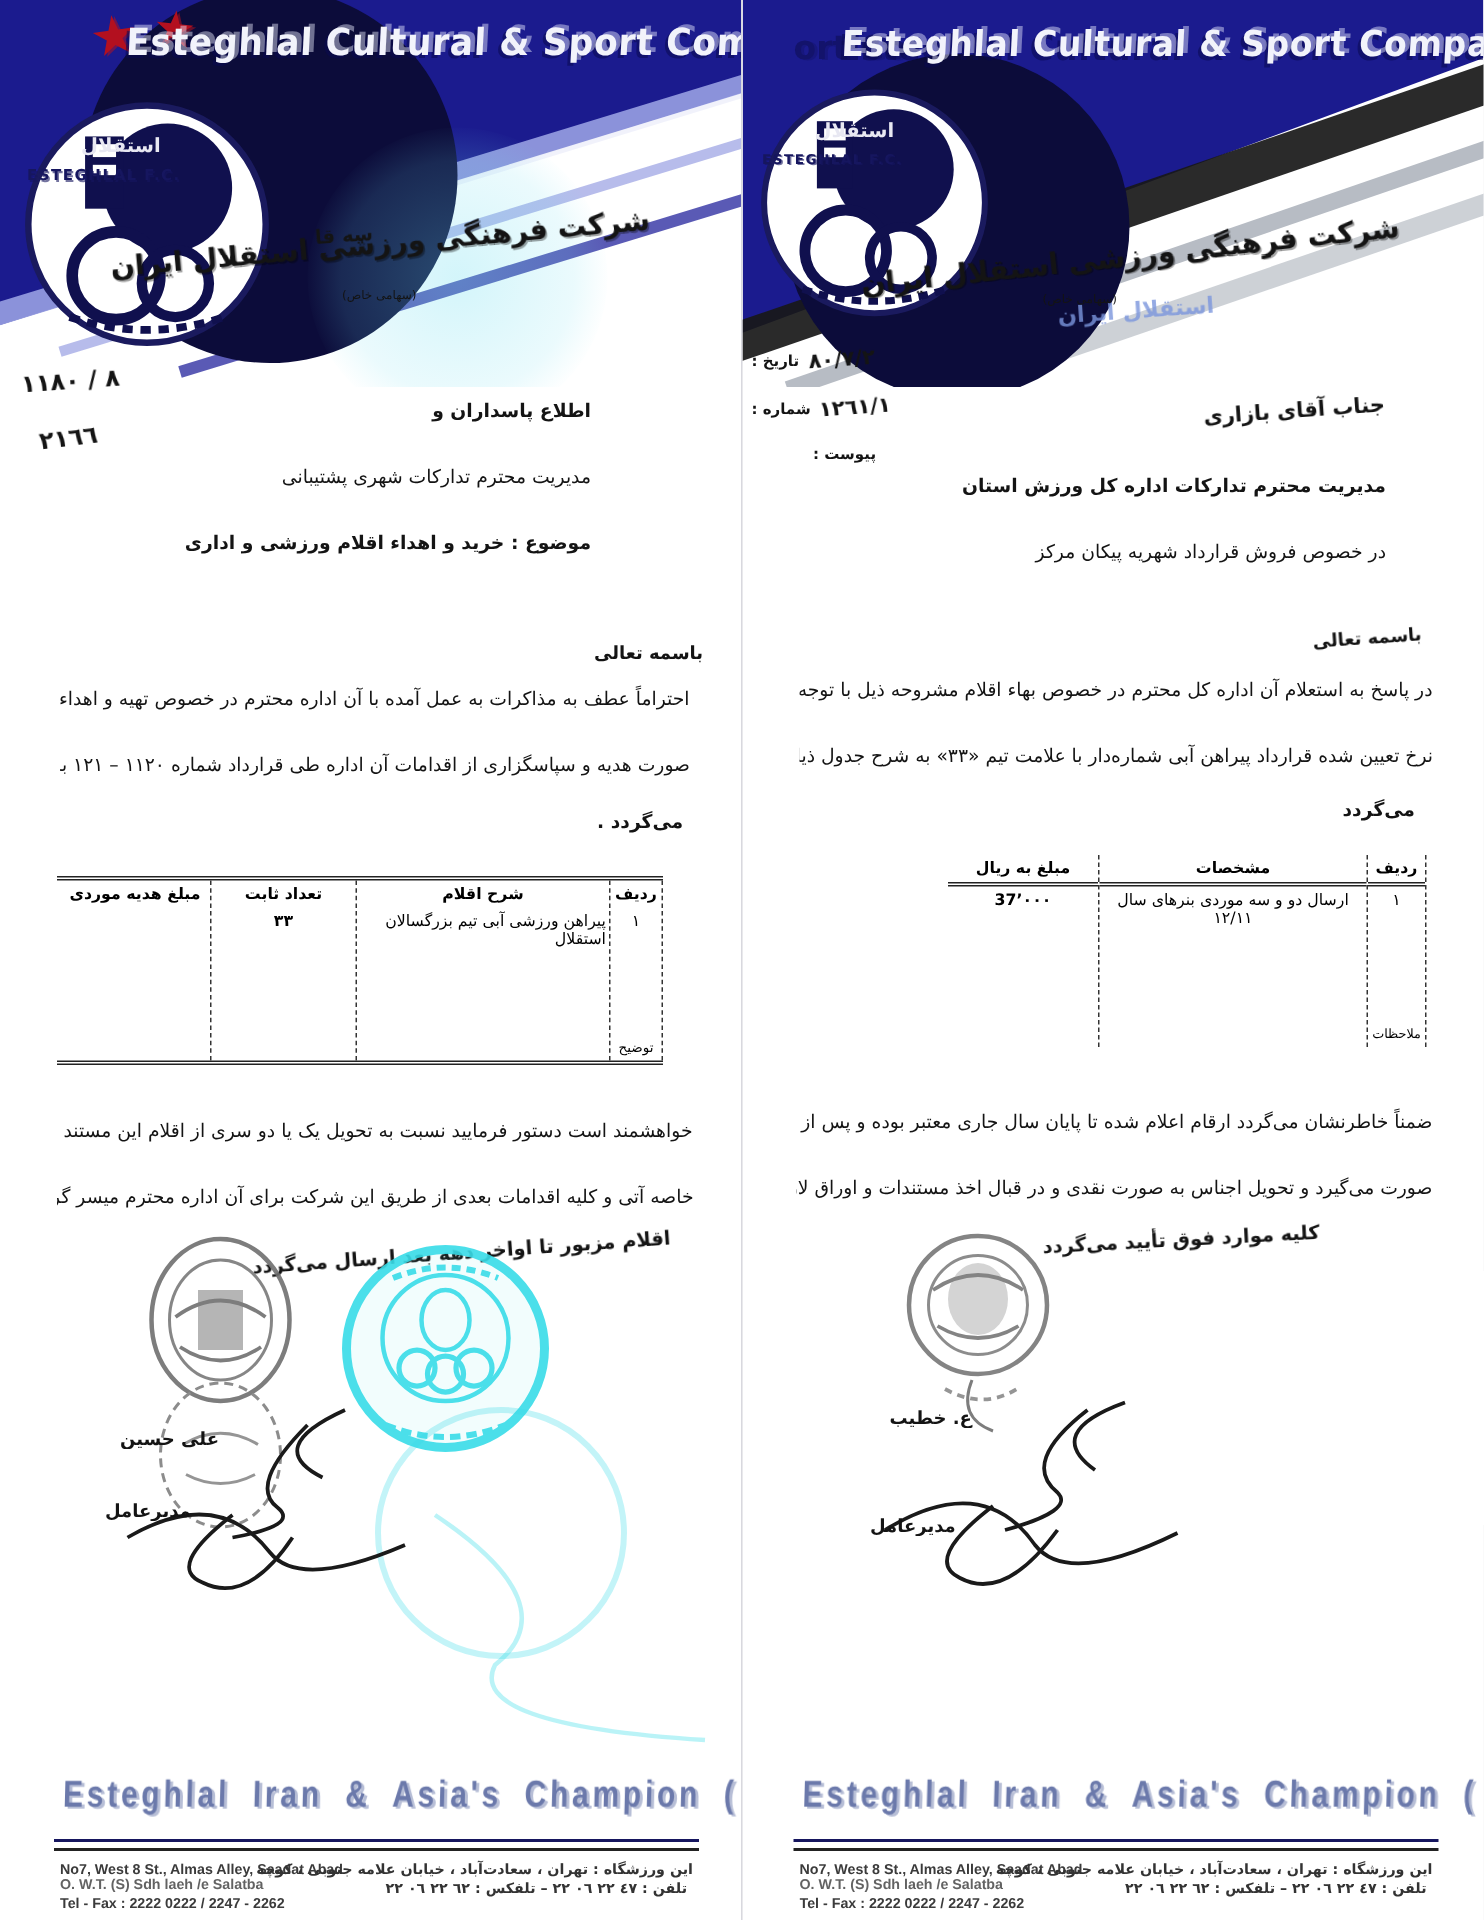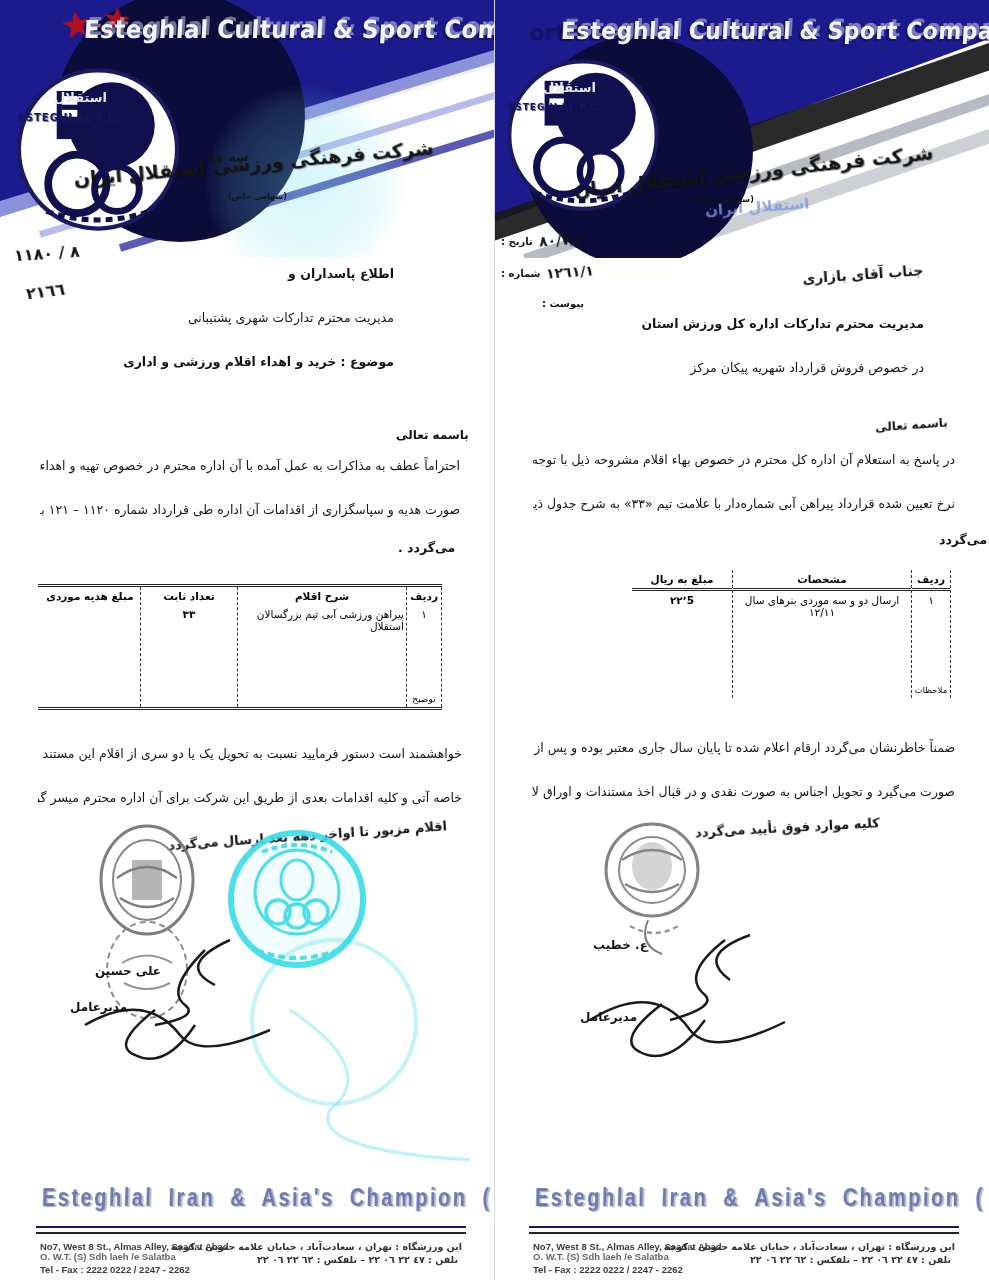--- a/index.html
+++ b/index.html
@@ -28,21 +28,21 @@
      background:radial-gradient(circle, rgba(110,222,240,.30) 0%, rgba(110,222,240,.14) 55%, rgba(110,222,240,0) 72%);}
   .logo{position:absolute;}
   .logo-en{position:absolute;font-size:10px;font-weight:bold;color:#16165f;letter-spacing:1px;
      text-shadow:1px 1px 0 rgba(22,22,95,.6);white-space:nowrap;}
   .logo-fa{position:absolute;font-size:13px;font-weight:bold;color:#e8e8f2;direction:rtl;}
 
   
   .fa{direction:rtl;font-family:"DejaVu Sans",sans-serif;color:#141414;}
   .callig{position:absolute;font-weight:bold;font-size:19px;white-space:nowrap;
      transform:rotate(-5deg);filter:blur(.25px);text-shadow:1px 1px 0 rgba(0,0,0,.35);}
-  .callig-note{position:absolute;font-size:8px;font-weight:bold;}
+  .callig-note{position:absolute;font-size:8px;font-weight:normal;}
   .ghost-fa{position:absolute;font-size:15px;font-weight:bold;color:#7b96dd;opacity:.8;
      transform:rotate(-4deg);white-space:nowrap;filter:blur(.3px);}
   .hw{font-weight:bold;filter:blur(.2px);transform:rotate(-4deg);white-space:nowrap;}
   .meta-label{font-size:10px;font-weight:bold;}
   .recip{position:absolute;text-align:right;font-size:12.5px;line-height:44px;white-space:nowrap;}
   .recip .b{font-weight:bold;filter:blur(.2px);}
   .greet{position:absolute;font-size:12px;font-weight:bold;}
   .bodytxt{position:absolute;font-size:12.5px;line-height:44px;text-align:right;filter:blur(.15px);}
   .bodytxt div{white-space:nowrap;overflow:hidden;}
   .shortline{position:absolute;font-size:12.5px;font-weight:bold;}
@@ -180,21 +180,21 @@
   </div>
   <div class="cyan-ring2" style="left:250px;top:938px;width:160px;height:160px;"></div>
   <svg class="abs" style="left:280px;top:1000px;" width="200" height="170">
     <path d="M10 10 q90 60 40 100 q-20 40 140 50" fill="none" stroke="rgba(56,220,232,.35)" stroke-width="3"></path>
   </svg>
 
   <svg class="abs" style="left:55px;top:930px;" width="230" height="140">
     <path d="M150 20 q-40 40 -20 55 q15 12 -30 20 M175 10 q-55 25 -15 45" fill="none" stroke="#1a1a1a" stroke-width="2.5"></path>
     <path d="M30 95 q60 -35 95 10 q20 25 90 -5 M140 95 q-30 45 -60 30 q-25 -10 20 -45" fill="none" stroke="#1a1a1a" stroke-width="2.5"></path>
   </svg>
-  <span class="fa sig-label" style="left:95px;top:952px;margin-top:12px;">علی حسین</span>
+  <span class="fa sig-label" style="left:80px;top:952px;">علی حسین</span>
   <span class="fa sig-label" style="left:70px;top:1000px;">مدیرعامل</span>
 
   <span class="champ" style="left:42px;top:1186px;">Esteghlal Iran &amp; Asia's Champion ( 90 &amp; 91 &amp; 98 )</span>
   <div class="rule2" style="left:36px;top:1226px;width:430px;"></div>
   <div class="addr" style="left:40px;top:1240px;width:422px;height:40px;">
     <div class="addr-en">
       <div>No7, West 8 St., Almas Alley, Saadat Abad</div>
       <div style="margin-top:-3px;opacity:.8;">O. W.T. (S) Sdh laeh /e Salatba</div>
       <div>Tel - Fax : 2222 0222 / 2247 - 2262</div>
     </div>
@@ -257,35 +257,35 @@
     <div class="b">مدیریت محترم تدارکات اداره کل ورزش استان</div>
     <div>در خصوص فروش قرارداد شهریه پیکان مرکز</div>
   </div>
 
   <span class="fa greet hw" style="left:380px;top:418px;">باسمه تعالی</span>
 
   <div class="fa bodytxt" style="left:38px;top:438px;width:422px;">
     <div>در پاسخ به استعلام آن اداره کل محترم در خصوص بهاء اقلام مشروحه ذیل با توجه به نیاز سالانه و مدنظر قرار دادن</div>
     <div>نرخ تعیین شده قرارداد پیراهن آبی شماره‌دار با علامت تیم «٣٣» به شرح جدول ذیل به حضورتان اعلام</div>
   </div>
-  <span class="fa shortline" style="left:400px;top:532px;margin-left:44px;">می‌گردد</span>
+  <span class="fa shortline" style="left:400px;top:532px;">می‌گردد</span>
 
   <div class="tbl" style="left:42px;top:570px;width:414px;height:128px;">
     <div class="col" style="width:38px;">
       <div class="cell hdr dbl-rule">ردیف</div>
       <div class="cell" style="flex:1;">١</div>
       <div class="cell" style="font-size:8.5px;">ملاحظات</div>
     </div>
     <div class="col" style="width:178px;">
       <div class="cell hdr dbl-rule">مشخصات</div>
       <div class="cell" style="flex:1;text-align:center;">ارسال دو و سه موردی بنرهای سال ١٢/١١</div>
     </div>
     <div class="col" style="width:100px;">
       <div class="cell hdr dbl-rule">مبلغ به ریال</div>
-      <div class="cell" style="flex:1;font-weight:bold;">٢٢٬5</div>
+      <div class="cell" style="flex:1;font-weight:bold;">37٬٠٠٠</div>
     </div>
   </div>
 
   <div class="fa bodytxt" style="left:36px;top:726px;width:424px;">
     <div>ضمناً خاطرنشان می‌گردد ارقام اعلام شده تا پایان سال جاری معتبر بوده و پس از آن تغییر نرخ با اطلاع قبلی</div>
     <div>صورت می‌گیرد و تحویل اجناس به صورت نقدی و در قبال اخذ مستندات و اوراق لازم در قبال هر قلم تحویل</div>
   </div>
   <span class="fa shortline hw" style="left:200px;top:820px;font-size:13px;transform:rotate(-3deg);">کلیه موارد فوق تأیید می‌گردد</span>
 
   <div class="stamp" style="left:105px;top:808px;">

